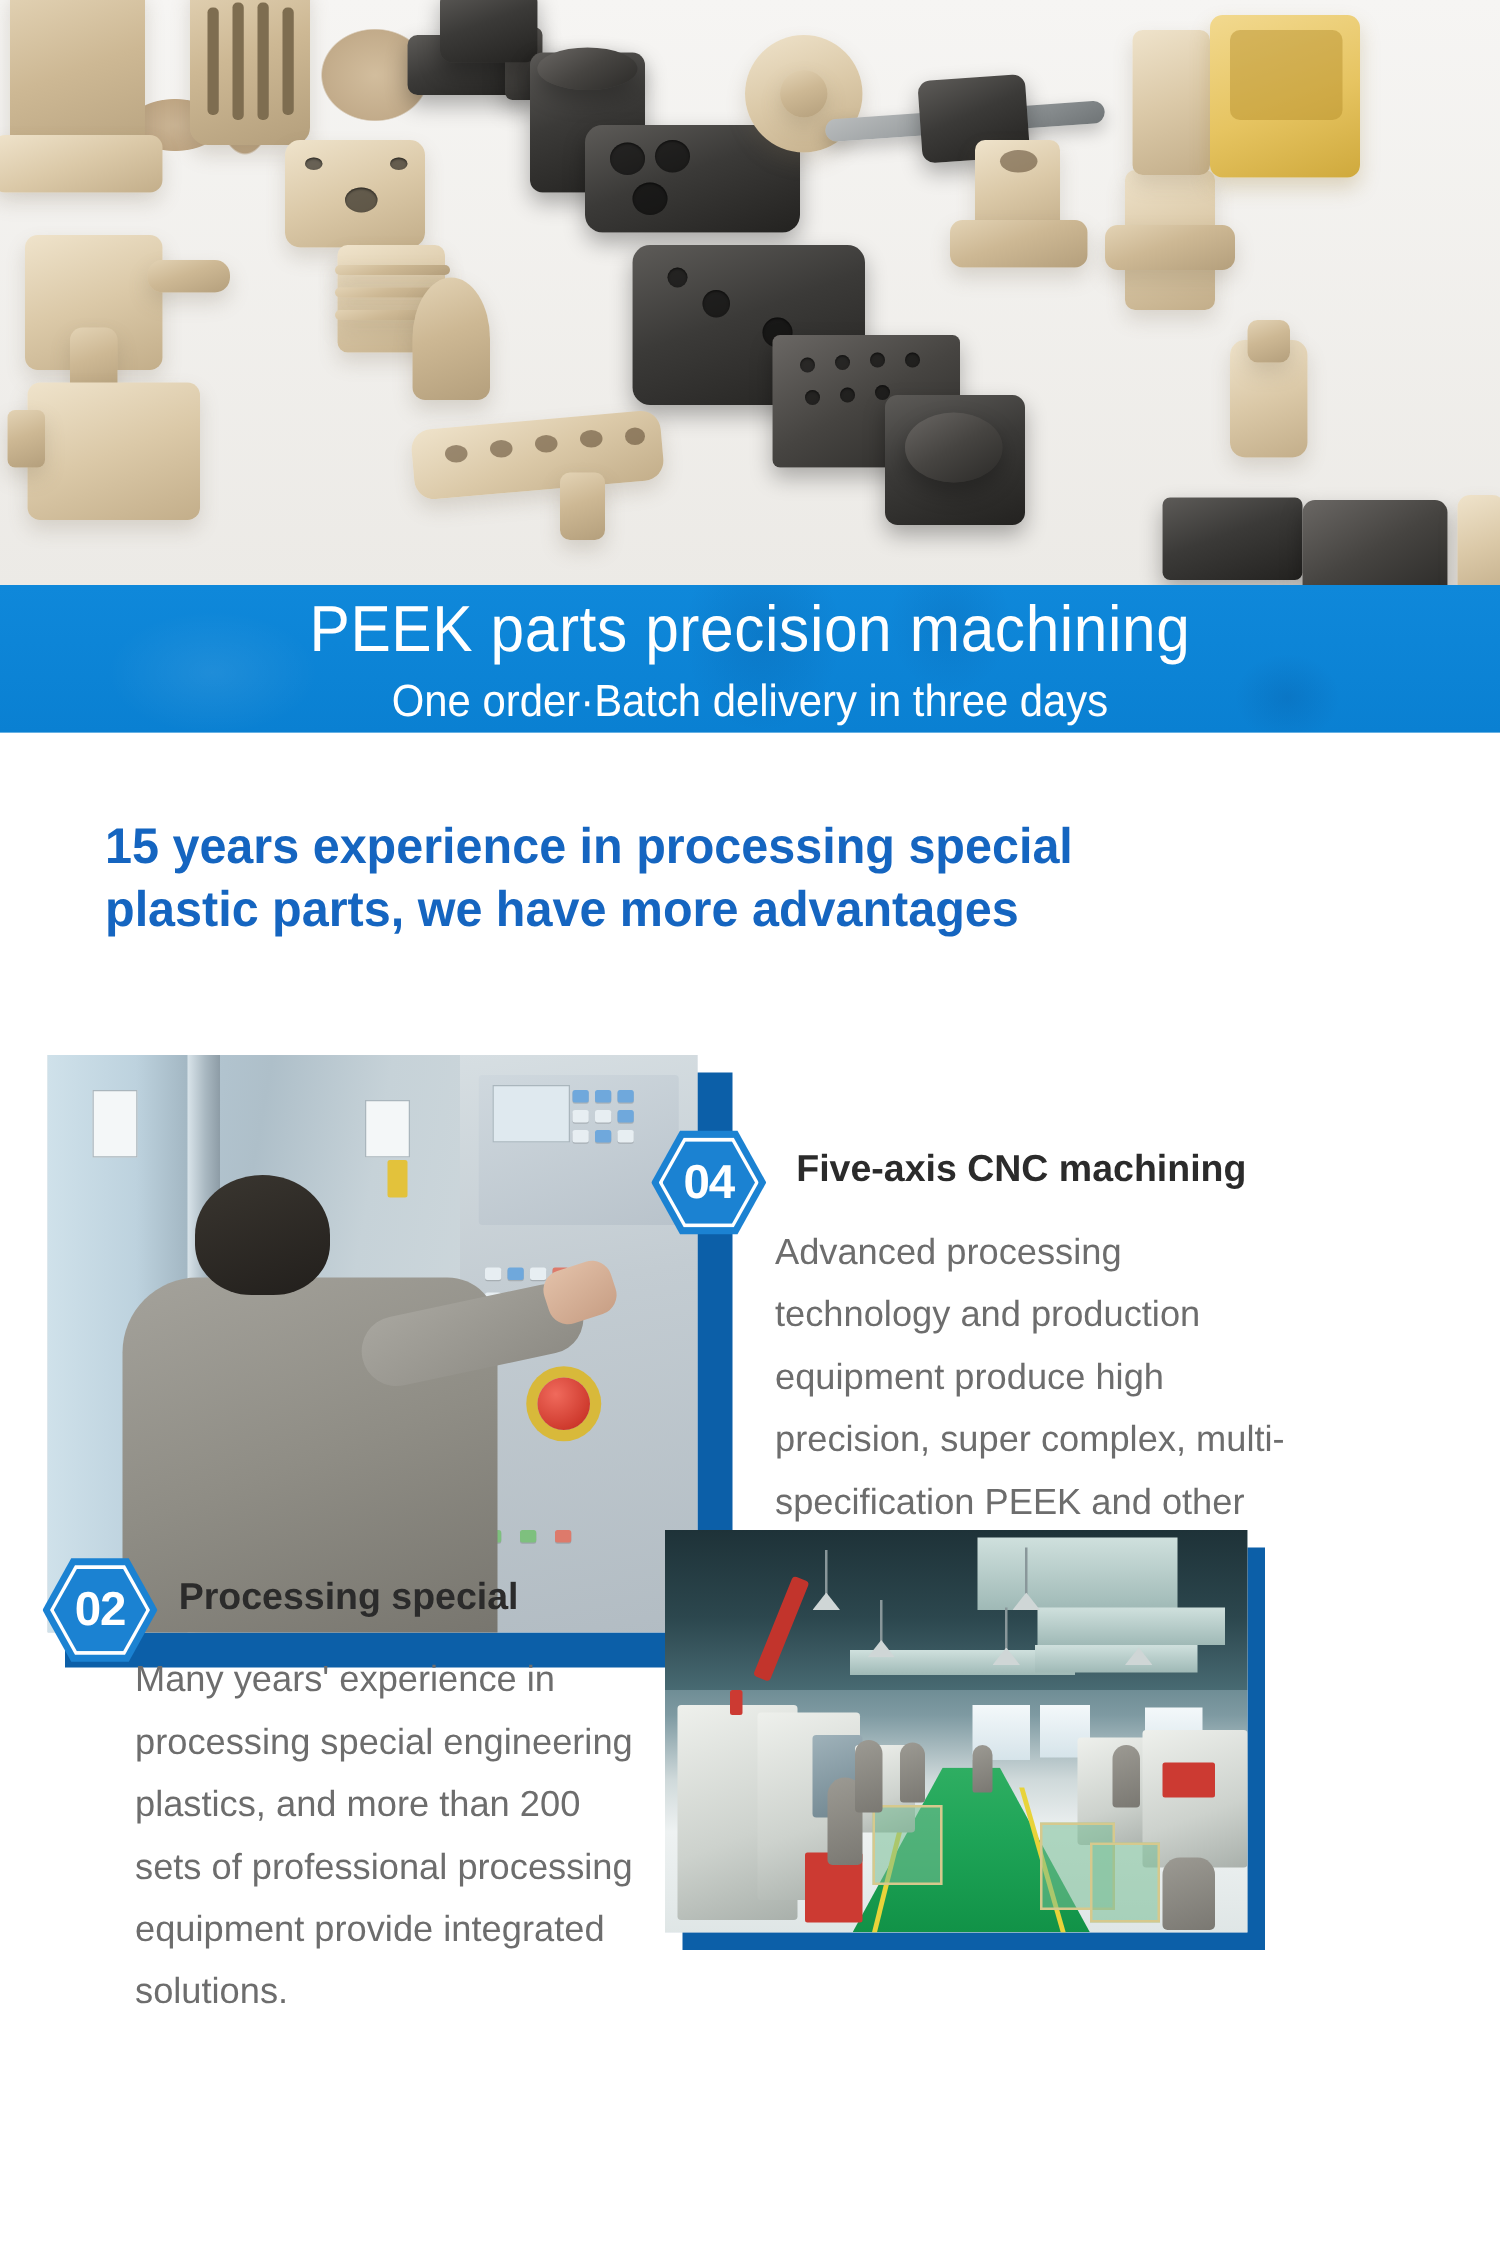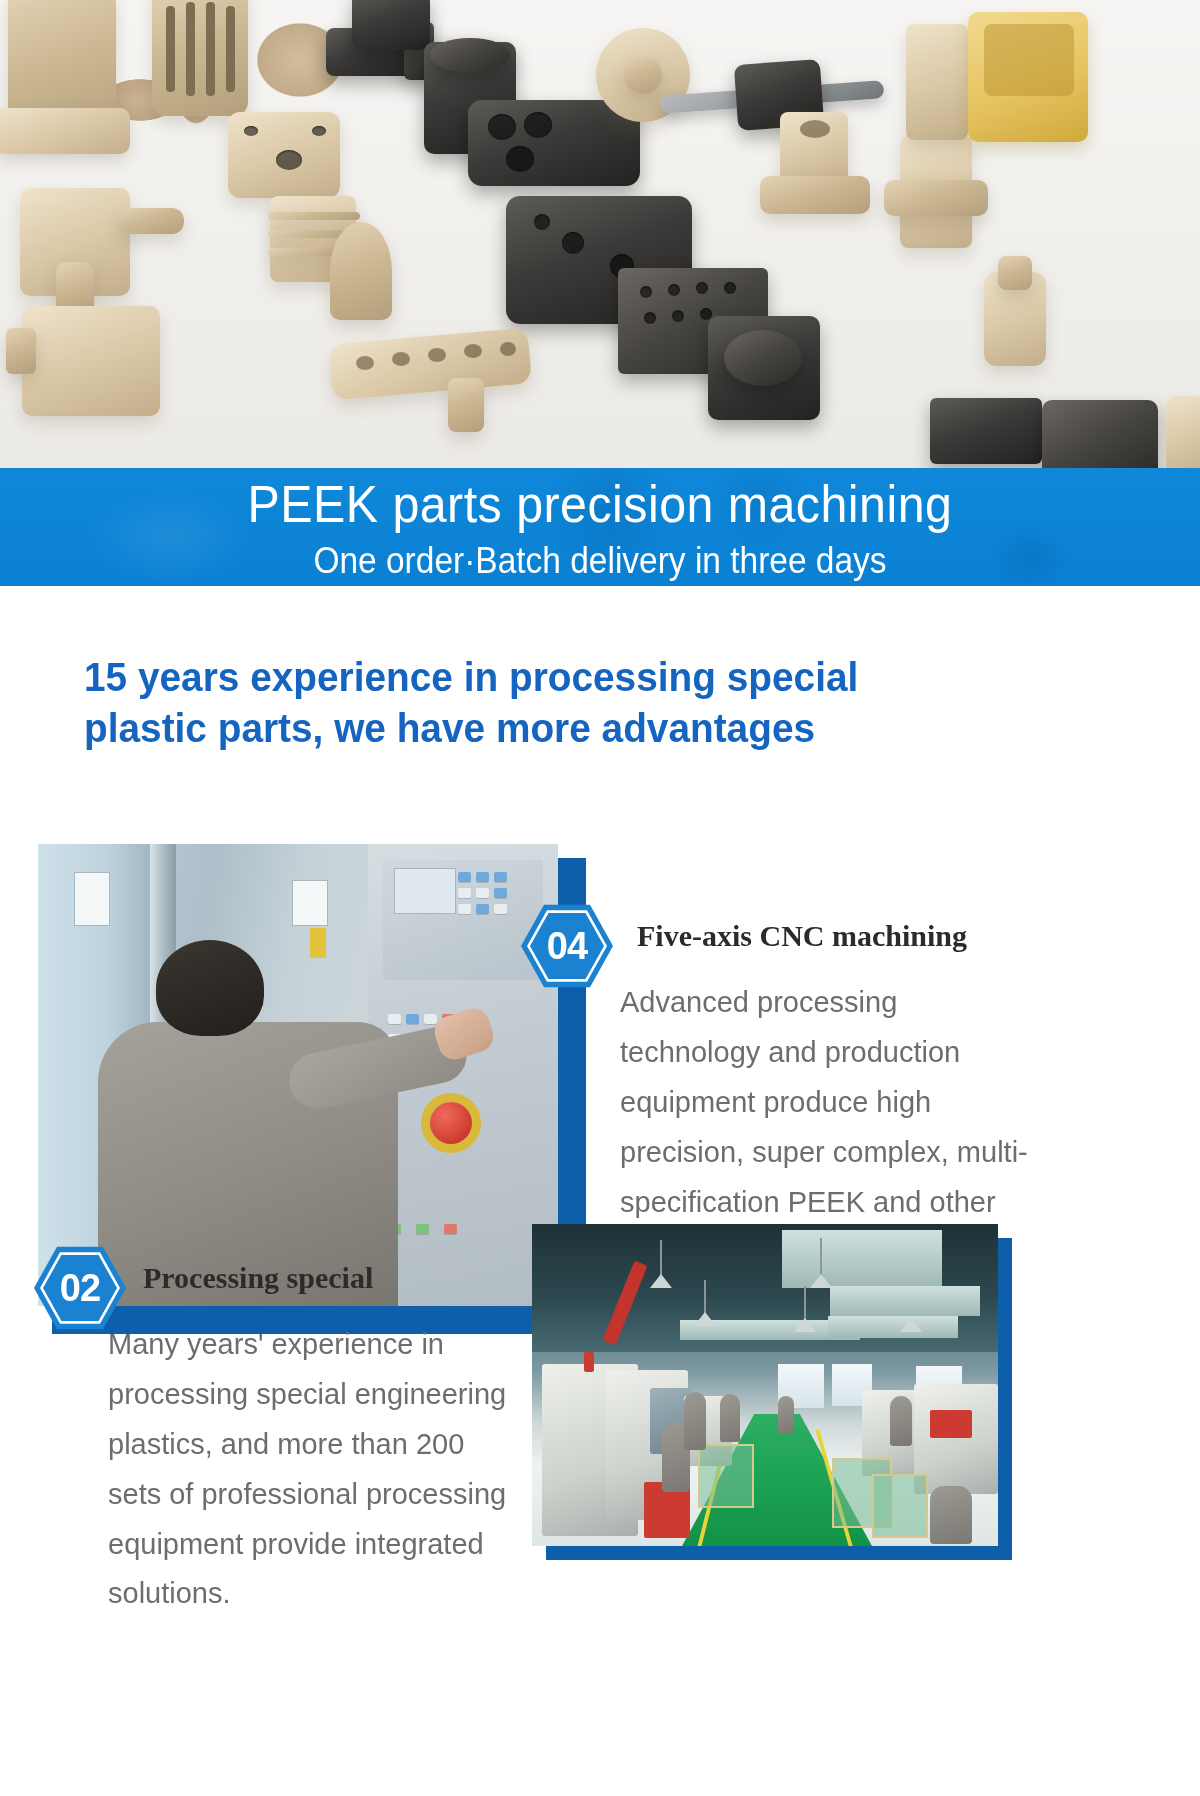--- a/index.html
+++ b/index.html
@@ -151,21 +151,21 @@
   .hex-inner{position:absolute;left:6px;top:6px;right:6px;bottom:6px;
     background:#ffffff;
     clip-path:polygon(25% 3%,75% 3%,100% 50%,75% 97%,25% 97%,0 50%);}
   .hex-core{position:absolute;left:9px;top:9px;right:9px;bottom:9px;
     background:#1b82d2;
     clip-path:polygon(25% 3%,75% 3%,100% 50%,75% 97%,25% 97%,0 50%);
     display:flex;align-items:center;justify-content:center;}
   .hex-num{color:#ffffff;font-size:38px;font-weight:bold;line-height:1;
     letter-spacing:-1px;font-family:"Liberation Sans", sans-serif;}
 
-  .feature-title{position:absolute;color:#2b2b2b;font-size:30px;font-weight:bold;white-space:nowrap;font-family:Liberation Serif, serif;}
+  .feature-title{position:absolute;color:#2b2b2b;font-size:30px;font-weight:bold;white-space:nowrap;}
   .feature-body{position:absolute;color:#6d6d6d;font-size:29px;line-height:1.72;}
 
   #feature-1-hex{left:521px;top:902px;}
   #feature-1-title{left:637px;top:919px;}
   #feature-1-body{left:620px;top:978px;width:420px;}
 
   #feature-2-hex{left:34px;top:1244px;}
   #feature-2-title{left:143px;top:1261px;}
   #feature-2-body{left:108px;top:1320px;width:400px;}
 </style>

